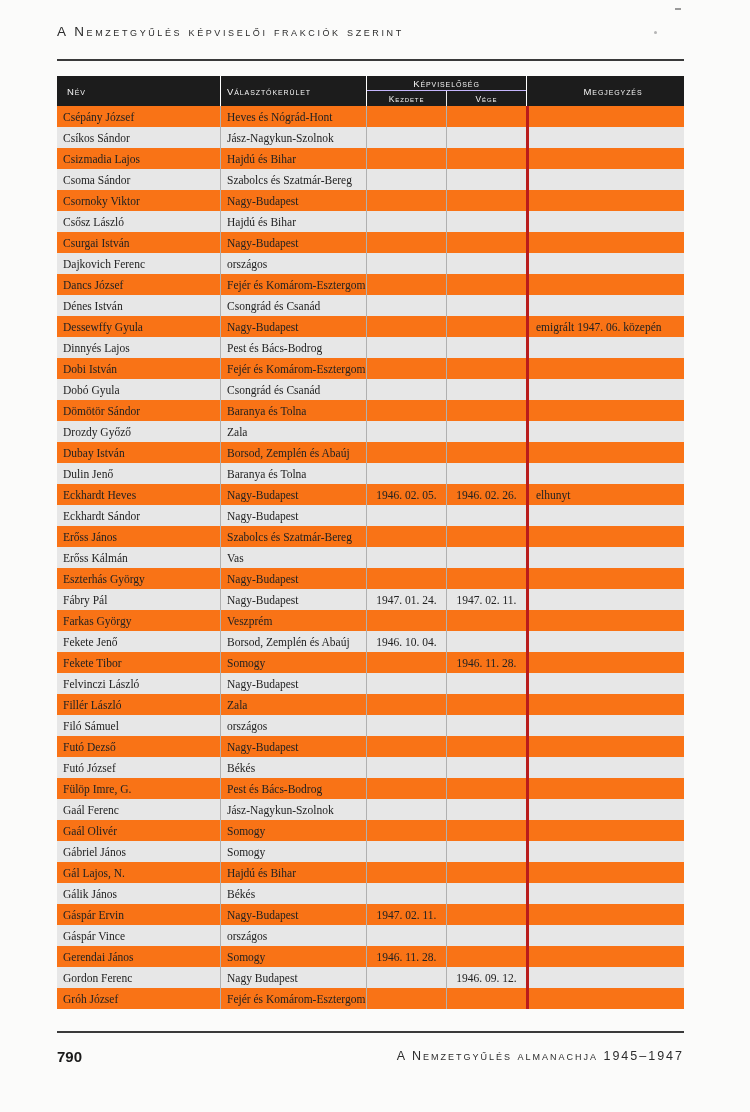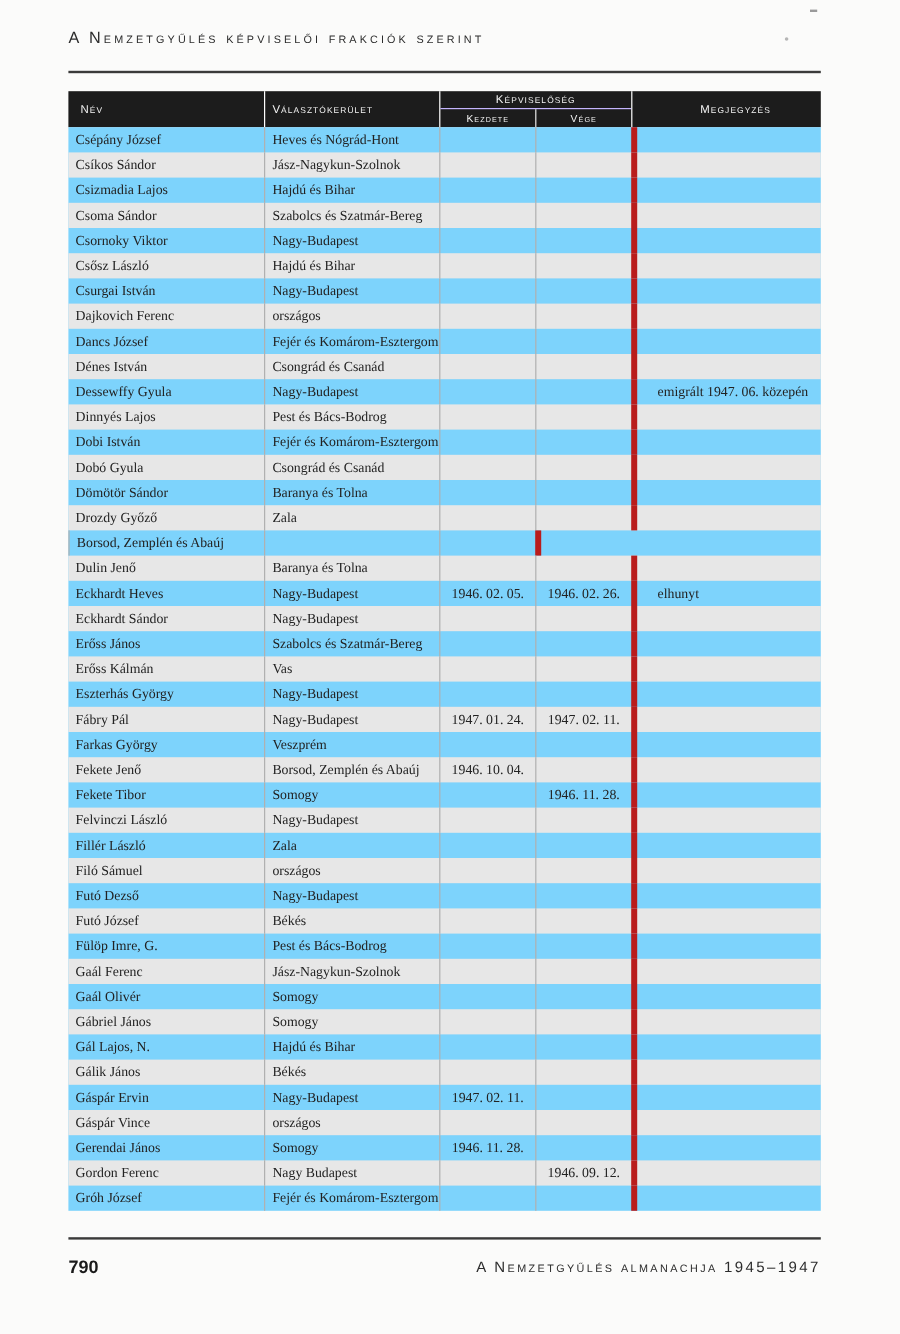--- a/index.html
+++ b/index.html
@@ -47,33 +47,33 @@
   }
   .th-sub { flex:1; display:flex; }
   .th-sub > div {
     flex:1; display:flex; align-items:center; justify-content:center;
     font-size:8.5px;
   }
   .th-sub > div + div { border-left:1px solid #e8e8e8; }
   .th-notes { justify-content:center; border-left:1px solid #fff;padding-left:15px; }
 
   
-  .tbody { background:#7dd3fc; }
+  .tbody { background:#f97316; }
   .trow {
     display:grid;
     grid-template-columns:163px 146px 80px 80px 158px;
     height:21px; align-items:center;
     font-size:11.5px; color:#222; white-space:nowrap;
   }
   .trow:nth-child(even) { background:#e7e7e7; }
   .td { height:100%; display:flex; align-items:center; overflow:hidden; }
   .td-name { padding-left:6px; }
   .td-district { padding-left:6px; border-left:1px solid #b0b0b0; }
   .td-start, .td-end { justify-content:center; border-left:1px solid #b0b0b0; }
-  .td-notes { padding-left:17px; border-left:5px solid #b91c1c; }
+  .td-notes { padding-left:7px; border-left:3px solid #b91c1c; }
 
   .footer-rule {
     position:absolute; left:57px; top:1031px;
     width:627px; height:2px; background:#3a3a3a;
   }
   .page-number {
     position:absolute; left:57px; top:1048px;
     font-family:"Liberation Sans","DejaVu Sans",sans-serif;
     font-weight:bold; font-size:15px; color:#1a1a1a;
   }
@@ -230,20 +230,21 @@
 
   <div class="trow">
     <div class="td td-name">Drozdy Győző</div>
     <div class="td td-district">Zala</div>
     <div class="td td-start"></div>
     <div class="td td-end"></div>
     <div class="td td-notes"></div>
   </div>
 
   <div class="trow">
+    <div class="td td-name">Dubay István</div>
     <div class="td td-district">Borsod, Zemplén és Abaúj</div>
     <div class="td td-start"></div>
     <div class="td td-end"></div>
     <div class="td td-notes"></div>
   </div>
 
   <div class="trow">
     <div class="td td-name">Dulin Jenő</div>
     <div class="td td-district">Baranya és Tolna</div>
     <div class="td td-start"></div>

